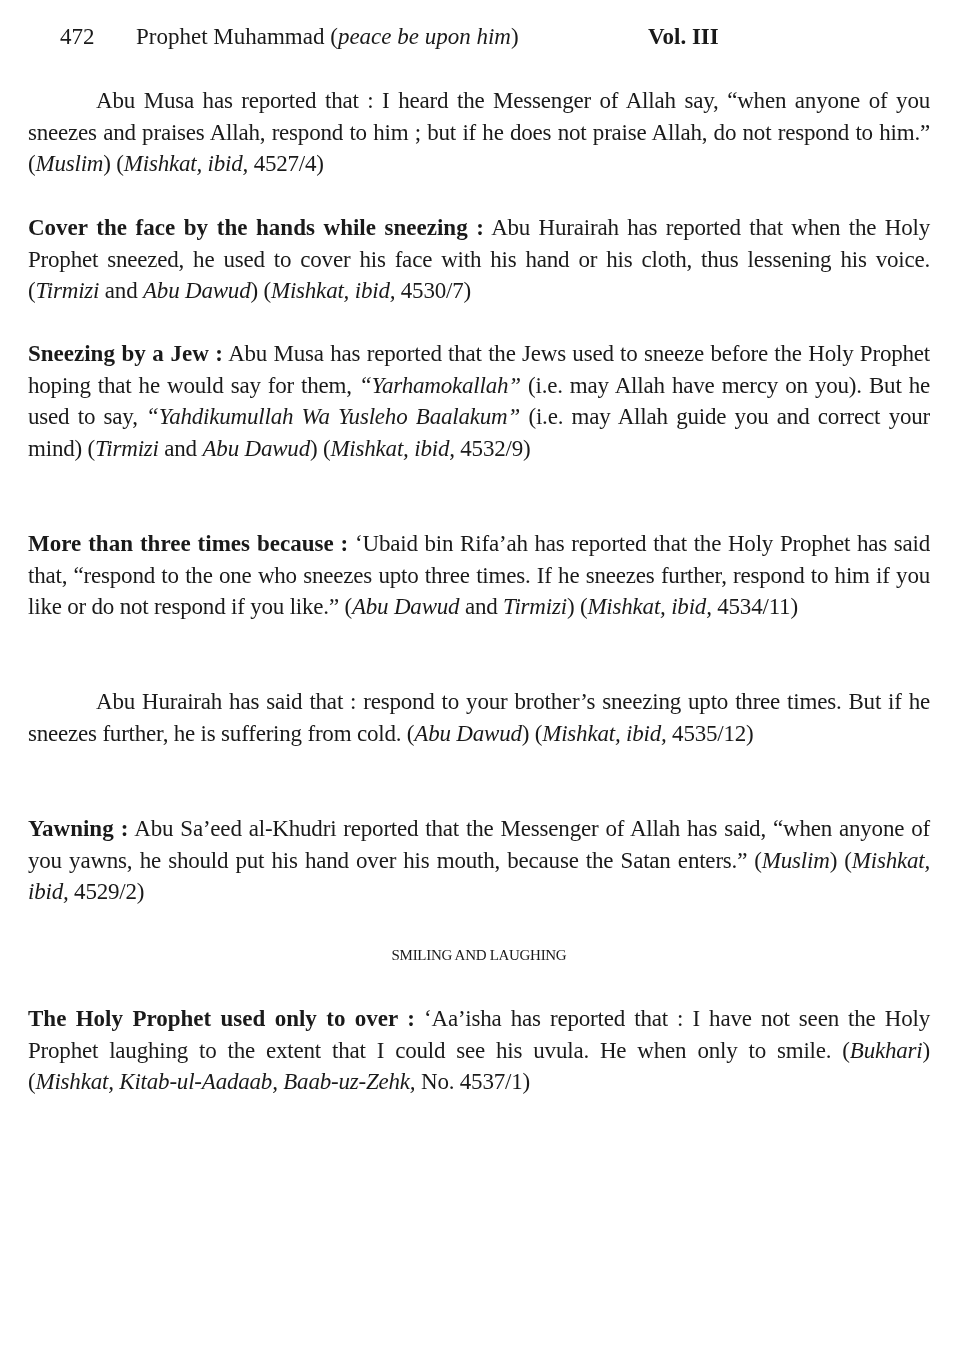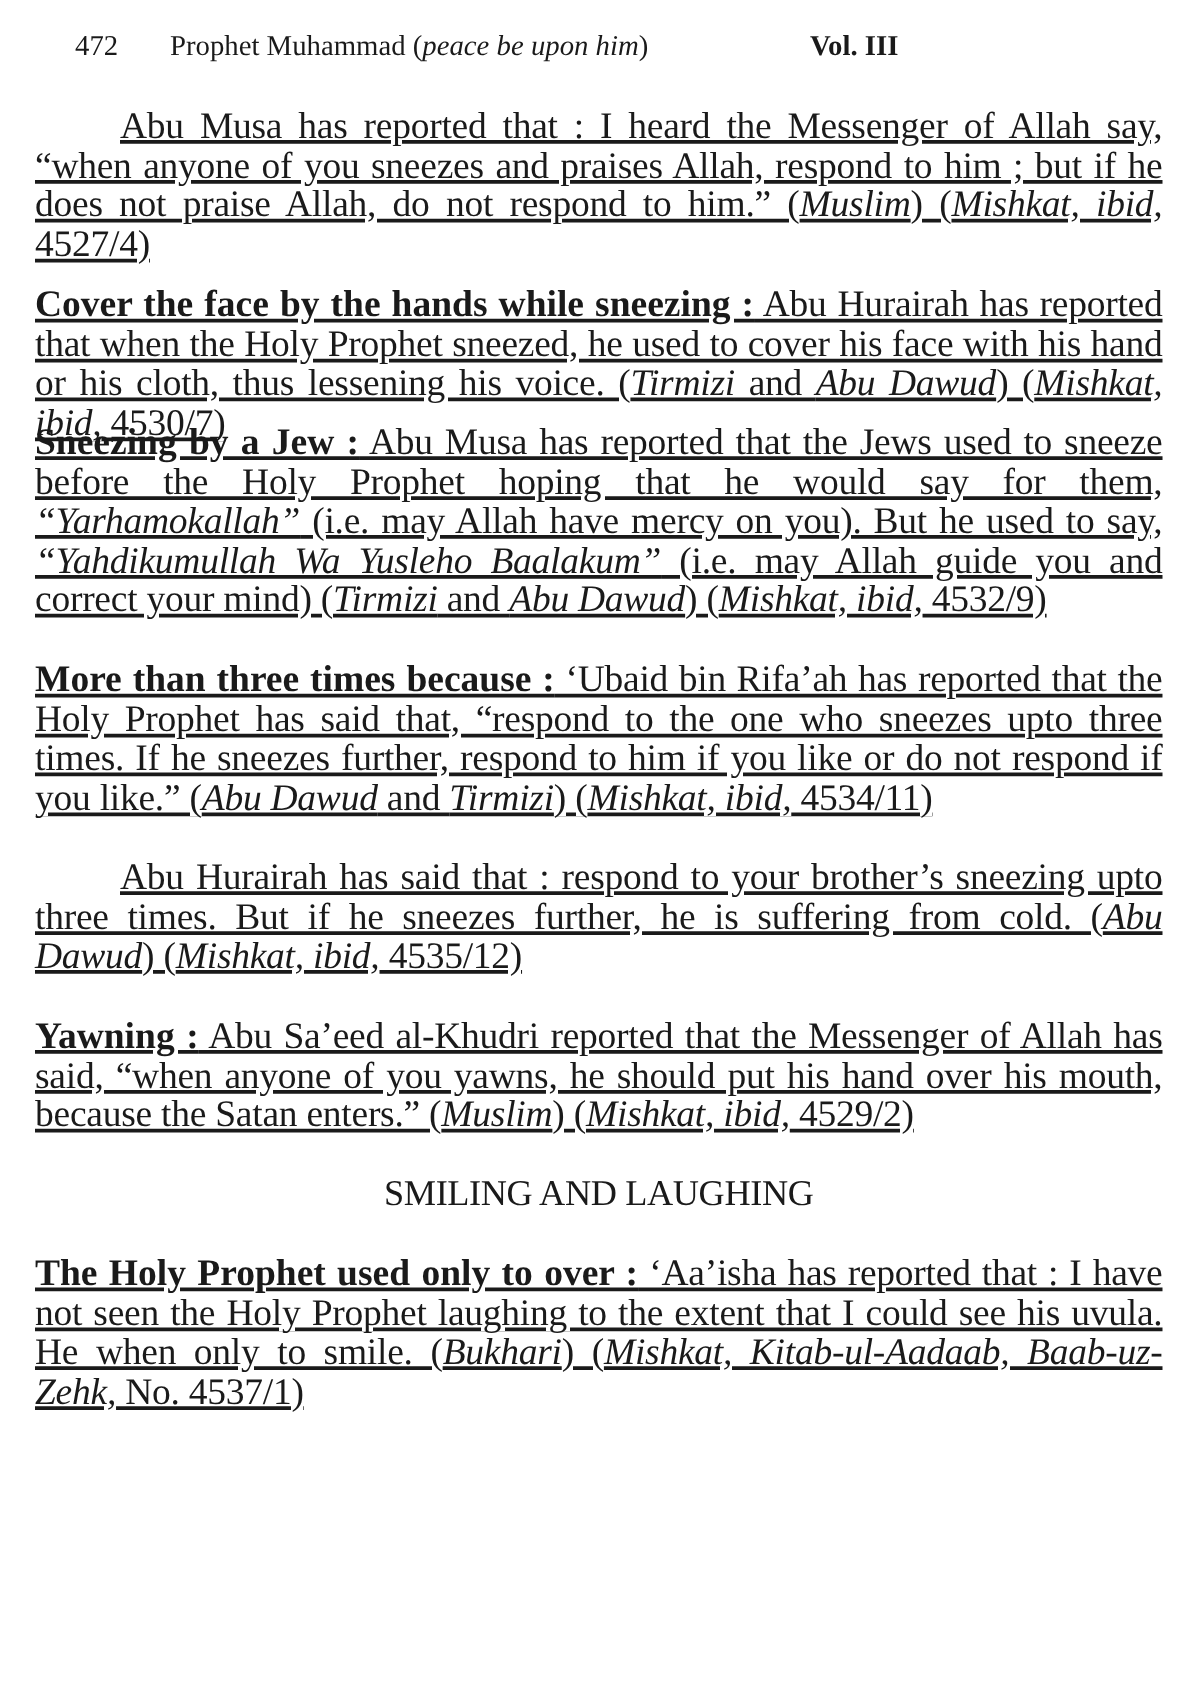--- a/index.html
+++ b/index.html
@@ -11,45 +11,44 @@
   .page { position: absolute; left: 28px; top: 0; width: 902px; }
   .running-head {
     position: absolute; top: 22px; left: 0; height: 30px;
     font-size: 23px; line-height: 30px; white-space: nowrap;
   }
   .running-head .pg { position: absolute; left: 0; margin-left: 32px; }
   .running-head .title { position: absolute; left: 108px; font-family: Liberation Serif, serif; }
   .running-head .vol { position: absolute; left: 620px; font-weight: bold; }
   p {
     margin: 0; position: absolute; left: 0; width: 902px;
-    font-size: 30px; line-height: 31.5px; text-align: justify;
+    font-size: 23px; line-height: 31.5px; text-align: justify;
     letter-spacing: -0.2px;
-    text-decoration: underline;
   }
   p.indent { text-indent: 68px; }
   b { font-weight: bold; letter-spacing: 0; }
   i { font-style: italic; }
   .section-heading {
     position: absolute; left: 0; width: 902px; text-align: center;
-    font-size: 29px; line-height: 30px; top: 940px; letter-spacing: -0.3px;
+    font-size: 15px; line-height: 30px; top: 940px; letter-spacing: -0.3px;
   }
 </style>
 </head>
 <body>
 
 <div class="page">
 
   <div class="running-head">
     <span class="pg">472</span>
     <span class="title"><span>Prophet Muhammad</span> (<i>peace be upon him</i>)</span>
     <span class="vol">Vol. III</span>
   </div>
 
   <p class="indent" style="top:85px"><span>Abu Musa has reported that : I heard the Messenger of Allah say, “when anyone of you sneezes and praises Allah, respond to him ; but if he does not praise Allah, do not respond to him.” (</span><i>Muslim</i><span>) (</span><i>Mishkat, ibid,</i><span> 4527/4)</span></p>
-  <p style="top:228px"><b>Cover the face by the hands while sneezing :</b><span> Abu Hurairah has reported that when the Holy Prophet sneezed, he used to cover his face with his hand or his cloth, thus lessening his voice. (</span><i>Tirmizi</i><span> and </span><i>Abu Dawud</i><span>) (</span><i>Mishkat, ibid,</i><span> 4530/7)</span></p>
+  <p style="top:212px"><b>Cover the face by the hands while sneezing :</b><span> Abu Hurairah has reported that when the Holy Prophet sneezed, he used to cover his face with his hand or his cloth, thus lessening his voice. (</span><i>Tirmizi</i><span> and </span><i>Abu Dawud</i><span>) (</span><i>Mishkat, ibid,</i><span> 4530/7)</span></p>
   <p style="top:338px"><b>Sneezing by a Jew :</b><span> Abu Musa has reported that the Jews used to sneeze before the Holy Prophet hoping that he would say for them, </span><i>“Yarhamokallah”</i><span> (i.e. may Allah have mercy on you). But he used to say, </span><i>“Yahdikumullah Wa Yusleho Baalakum”</i><span> (i.e. may Allah guide you and correct your mind) (</span><i>Tirmizi</i><span> and </span><i>Abu Dawud</i><span>) (</span><i>Mishkat, ibid,</i><span> 4532/9)</span></p>
   <p style="top:528px"><b>More than three times because :</b><span> ‘Ubaid bin Rifa’ah has reported that the Holy Prophet has said that, “respond to the one who sneezes upto three times. If he sneezes further, respond to him if you like or do not respond if you like.” (</span><i>Abu Dawud</i><span> and </span><i>Tirmizi</i><span>) (</span><i>Mishkat, ibid,</i><span> 4534/11)</span></p>
   <p class="indent" style="top:686px"><span>Abu Hurairah has said that : respond to your brother’s sneezing upto three times. But if he sneezes further, he is suffering from cold. (</span><i>Abu Dawud</i><span>) (</span><i>Mishkat, ibid,</i><span> 4535/12)</span></p>
   <p style="top:813px"><b>Yawning :</b><span> Abu Sa’eed al-Khudri reported that the Messenger of Allah has said, “when anyone of you yawns, he should put his hand over his mouth, because the Satan enters.” (</span><i>Muslim</i><span>) (</span><i>Mishkat, ibid,</i><span> 4529/2)</span></p>
 
   <div class="section-heading">SMILING AND LAUGHING</div>
 
   <p style="top:1003px"><b>The Holy Prophet used only to over :</b><span> ‘Aa’isha has reported that : I have not seen the Holy Prophet laughing to the extent that I could see his uvula. He when only to smile. (</span><i>Bukhari</i><span>) (</span><i>Mishkat, Kitab-ul-Aadaab, Baab-uz-Zehk,</i><span> No. 4537/1)</span></p>
 
 </div>

